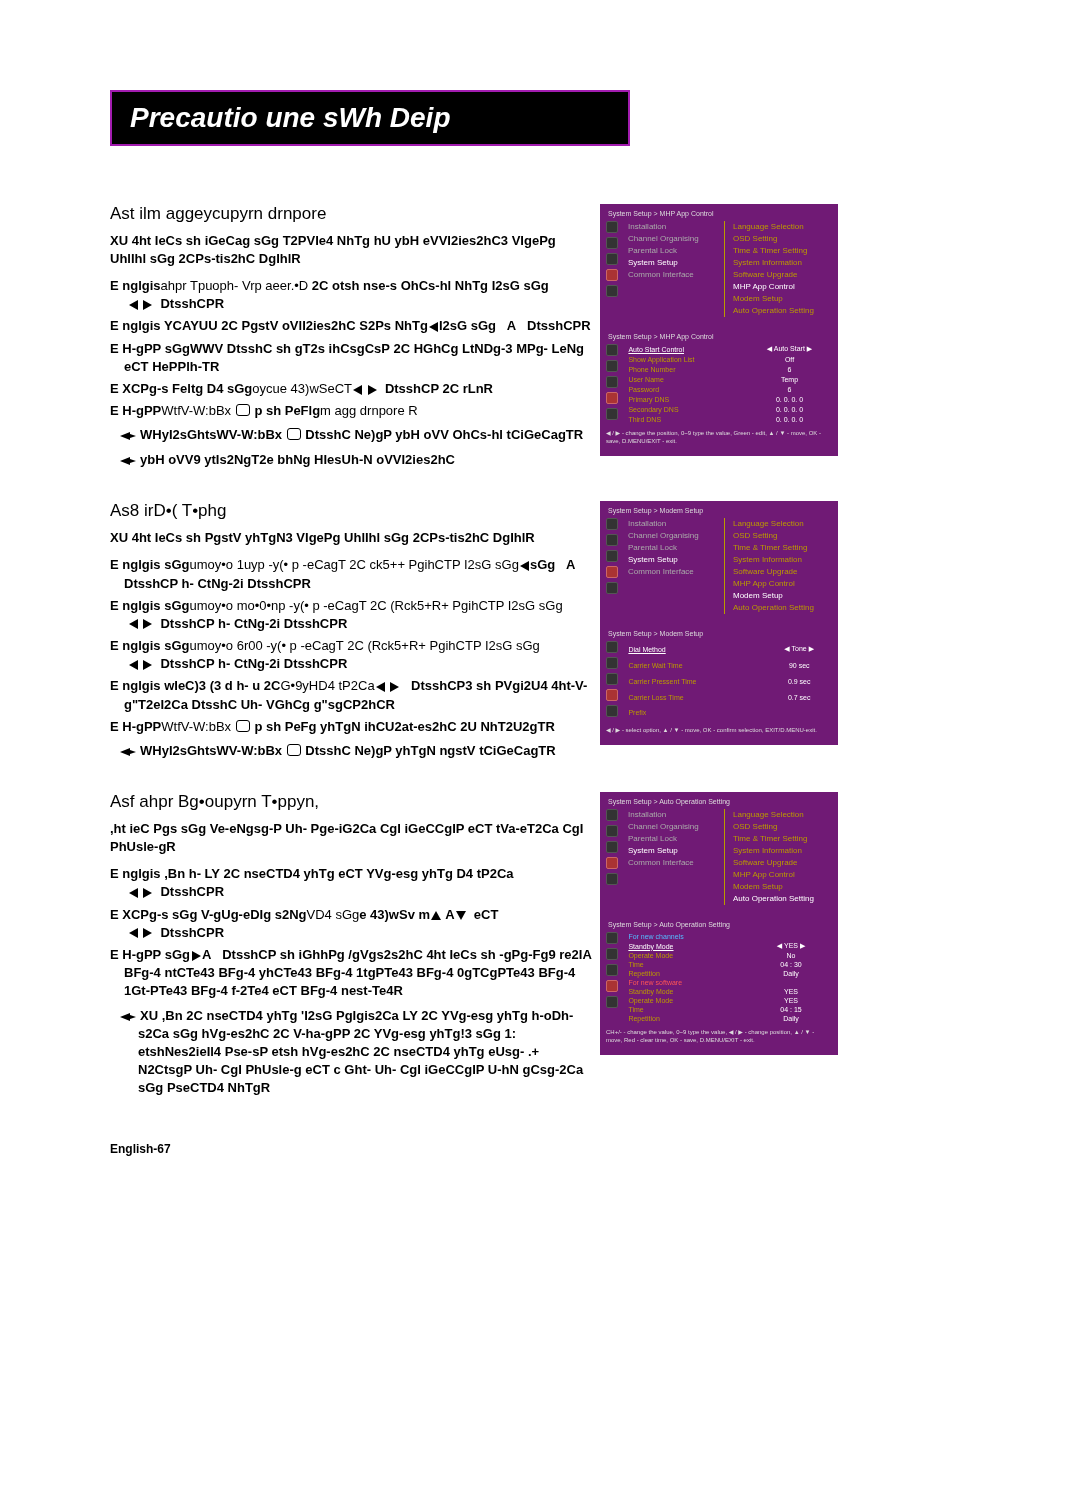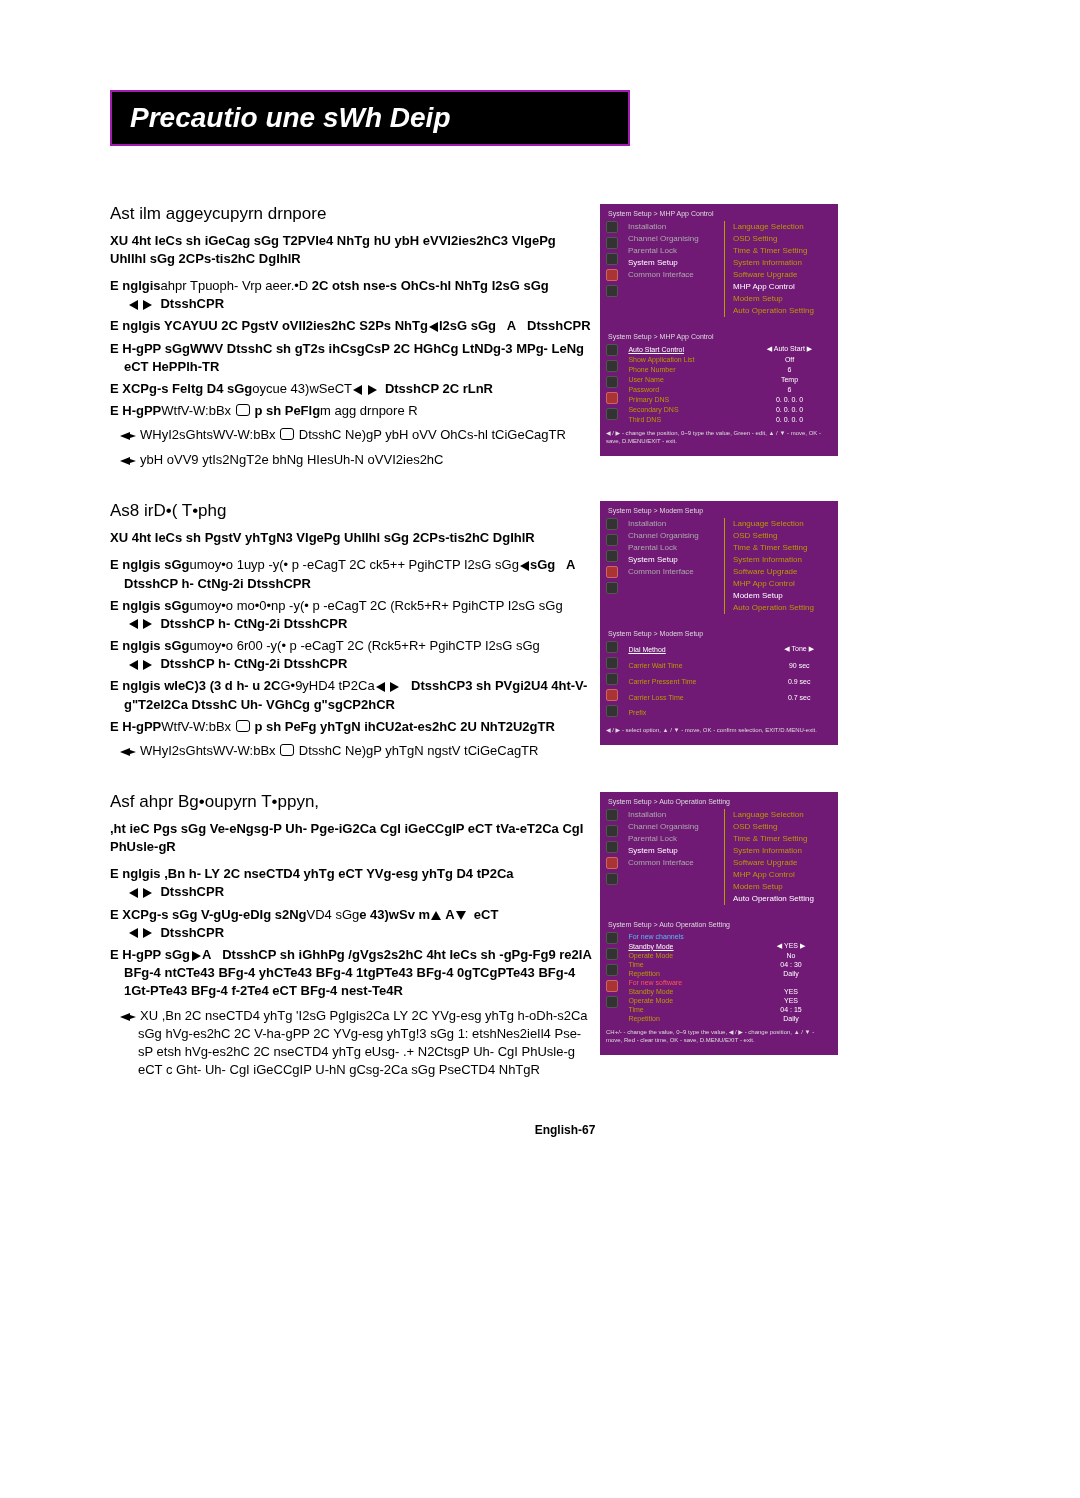--- a/index.html
+++ b/index.html
@@ -7,21 +7,21 @@
   .page { padding: 90px 60px 40px 110px; }
   .title-box { border: 2px solid #a21caf; background: #000; color: #fff; padding: 10px 18px; margin-bottom: 30px; display: inline-block; min-width: 520px; }
   .title-box h1 { font-size: 28px; font-weight: 900; font-style: italic; }
   .section { margin-top: 28px; display: flex; align-items: flex-start; }
   .left { width: 490px; flex: 0 0 490px; padding-right: 8px; }
   .right { flex: 0 0 260px; }
   .subhead { font-size: 17px; font-weight: 400; margin-bottom: 8px; }
   .intro { font-size: 13px; font-weight: 700; margin-bottom: 10px; line-height: 1.35; }
   .steps .step { font-size: 13px; font-weight: 700; line-height: 1.4; margin-bottom: 4px; padding-left: 14px; text-indent: -14px; }
   .step .normal { font-weight: 400; }
-  .note { font-size: 13px; font-weight: 400; line-height: 1.4; margin-top: 6px; margin-bottom: 4px; padding-left: 28px; text-indent: -18px; }
+  .note { font-size: 13px; font-weight: 700; line-height: 1.4; margin-top: 6px; margin-bottom: 4px; padding-left: 28px; text-indent: -18px; }
   .arrow-svg { vertical-align: -2px; margin-right: 4px; }
   .kbtn { display:inline-block; width:14px; height:12px; border:1px solid #000; border-radius:3px; vertical-align:-1px; margin:0 1px; background:#fff; }
   .tri { display:inline-block; width:0; height:0; vertical-align: middle; margin:0 1px; }
   .tri-l { border-top:5px solid transparent; border-bottom:5px solid transparent; border-right:9px solid #000; }
   .tri-r { border-top:5px solid transparent; border-bottom:5px solid transparent; border-left:9px solid #000; }
   .tri-u { border-left:5px solid transparent; border-right:5px solid transparent; border-bottom:9px solid #000; }
   .tri-d { border-left:5px solid transparent; border-right:5px solid transparent; border-top:9px solid #000; }
   .play { border-top:5px solid transparent; border-bottom:5px solid transparent; border-left:9px solid #000; margin-left:2px; }
   .screenshot { background:#701a75; color:#fff; font-size:8px; font-family: Arial, sans-serif; width:238px; padding:6px 6px 10px 6px; }
   .screenshot .bc { color:#ddd; font-size:7px; margin-bottom:4px; padding-left:2px; }
@@ -36,21 +36,21 @@
   .sub-list div { color:#b90; line-height:1.5; }
   .sub-list div.hl { color:#fff; }
   .sub-list::before { content:""; }
   .screenshot table { width:100%; border-collapse:collapse; font-size:7px; }
   .screenshot table td { color:#b90; padding:1px 2px; }
   .screenshot table td.v { color:#fff; text-align:center; }
   .screenshot table tr.sel td:first-child { color:#fff; text-decoration:underline; }
   .screenshot .hint { font-size:6px; color:#ddd; margin-top:6px; line-height:1.3; }
   .screenshot .bluecol td { color:#5bf; }
   .screenshot .red td:first-child { color:#f55; }
-  .footer { text-align:center; font-size:12px; font-weight:700; margin-top:40px; }
+  .footer { font-size:12px; font-weight:700; margin-top:40px; }
 </style>
 </head>
 <body>
 
 <div class="page">
 
   <div class="title-box">
     <h1>Precautio une sWh Deip</h1>
   </div>
 

